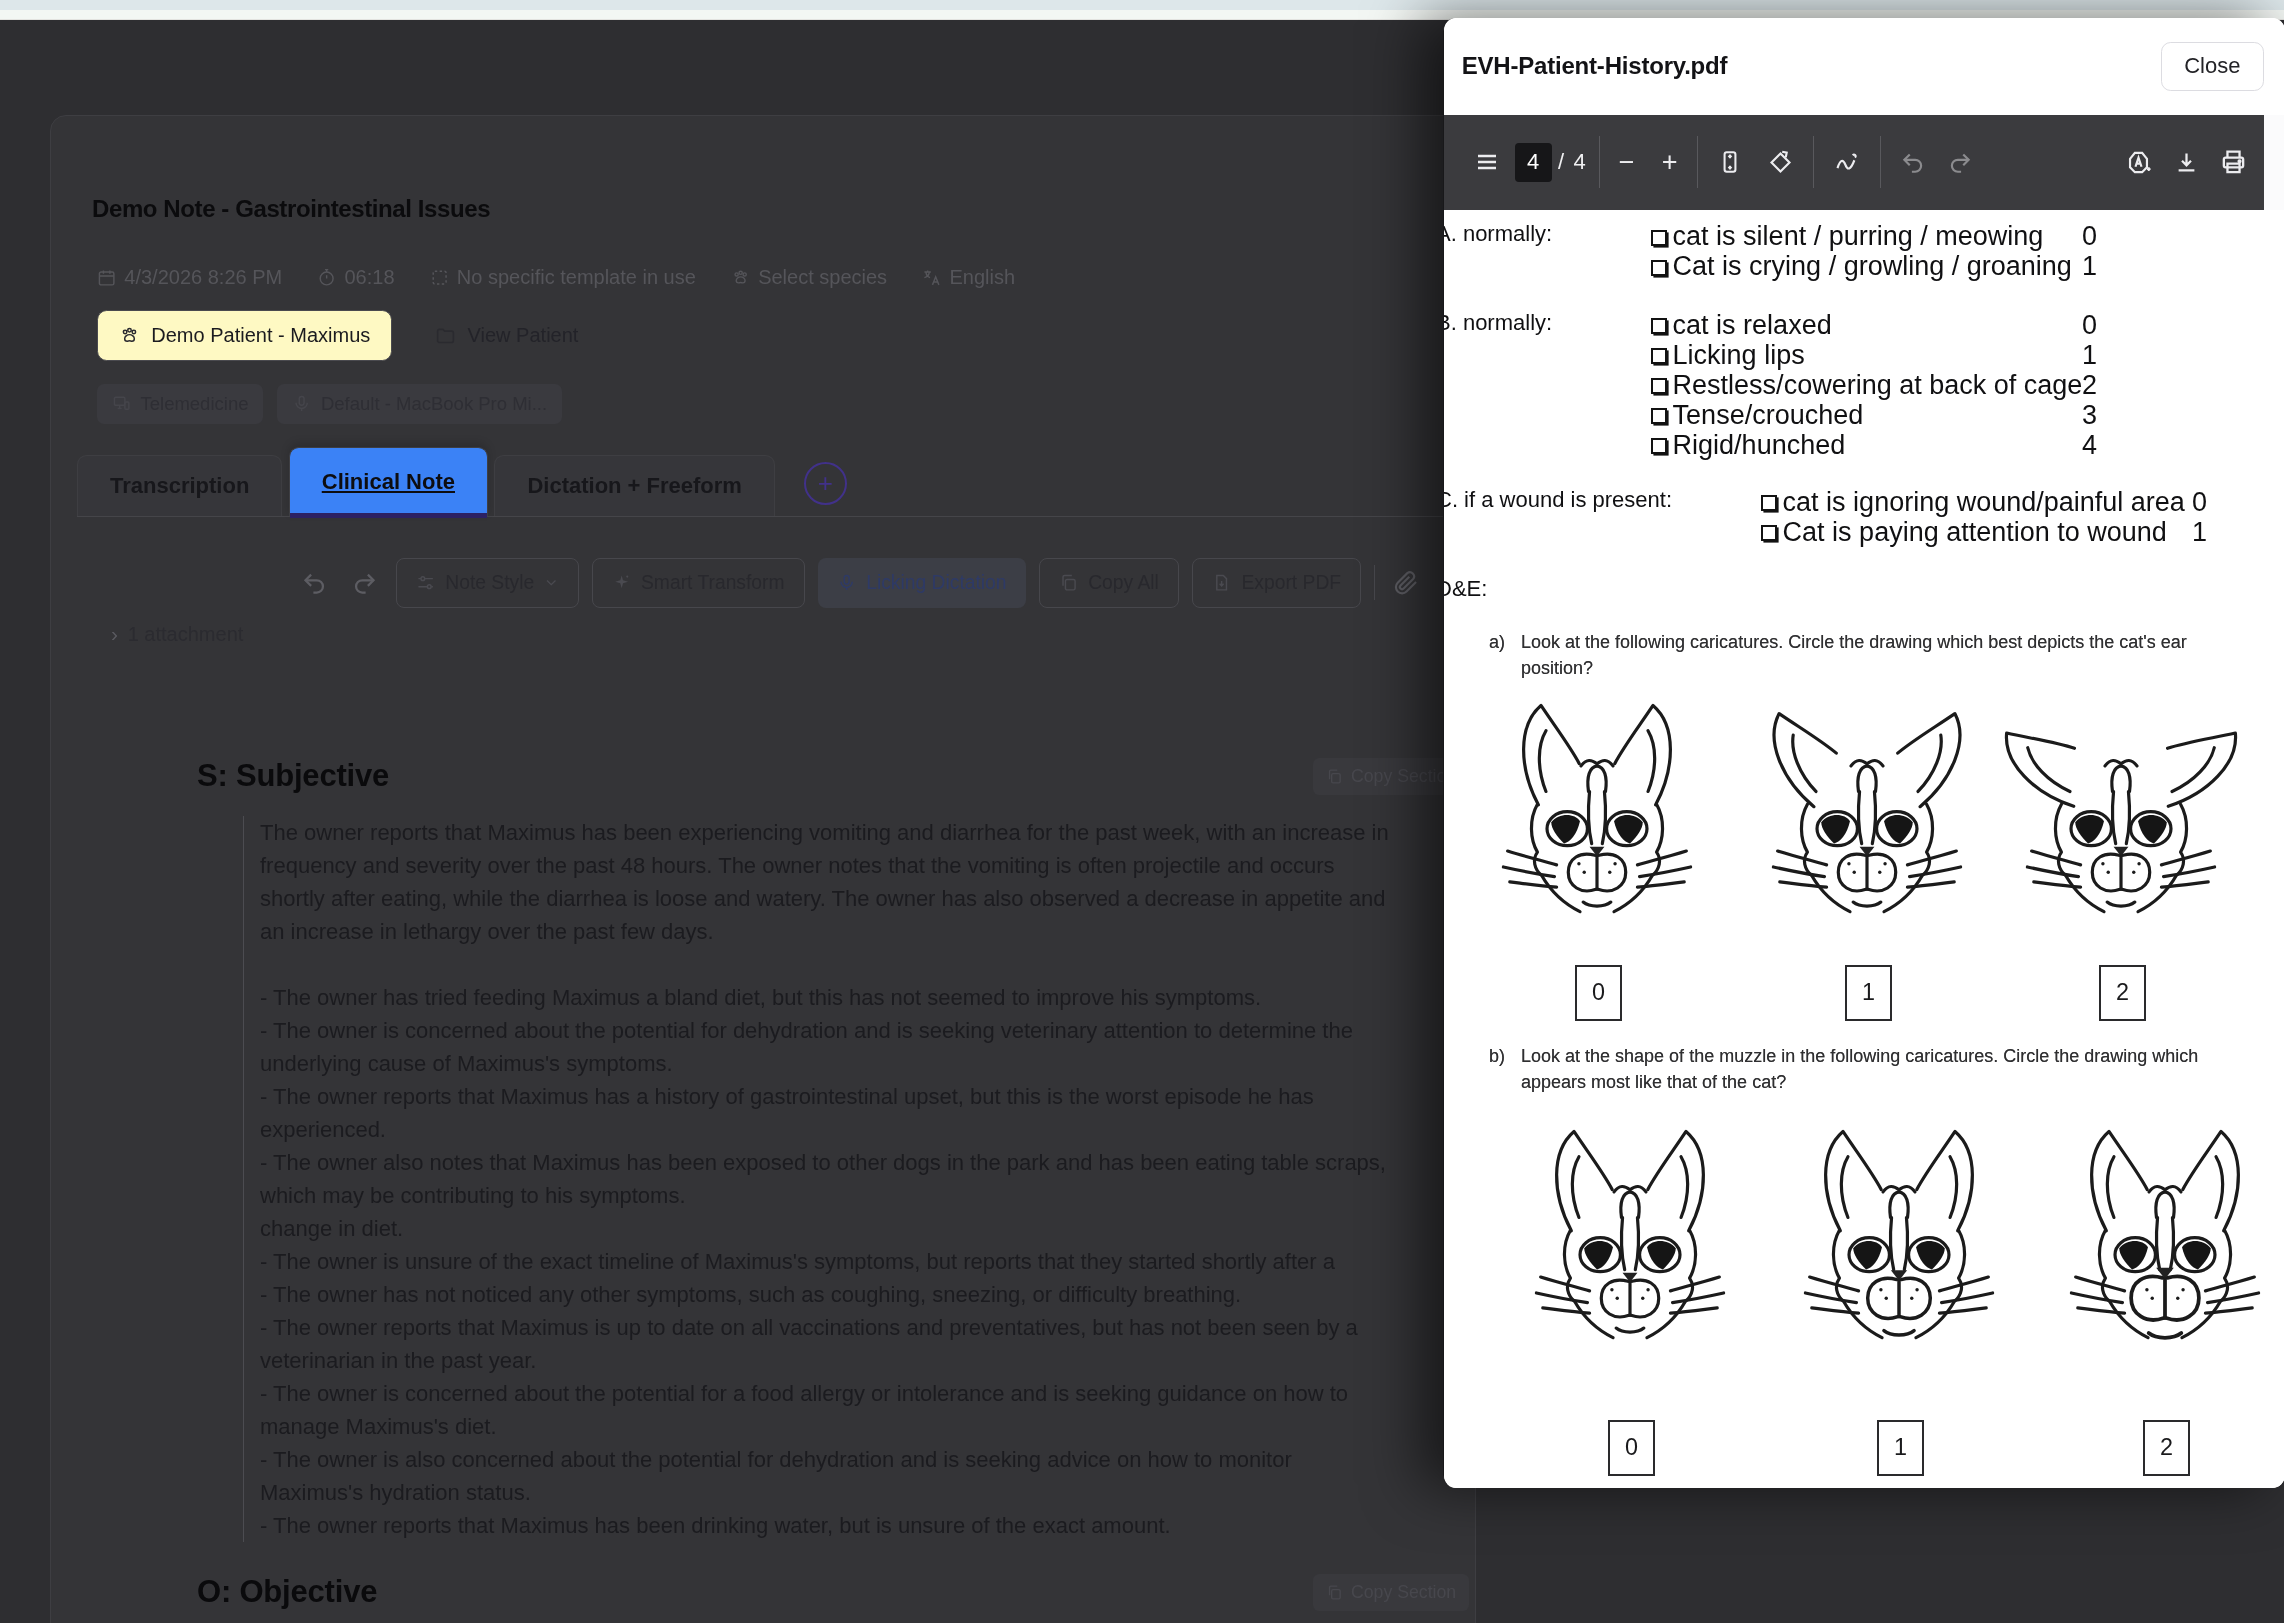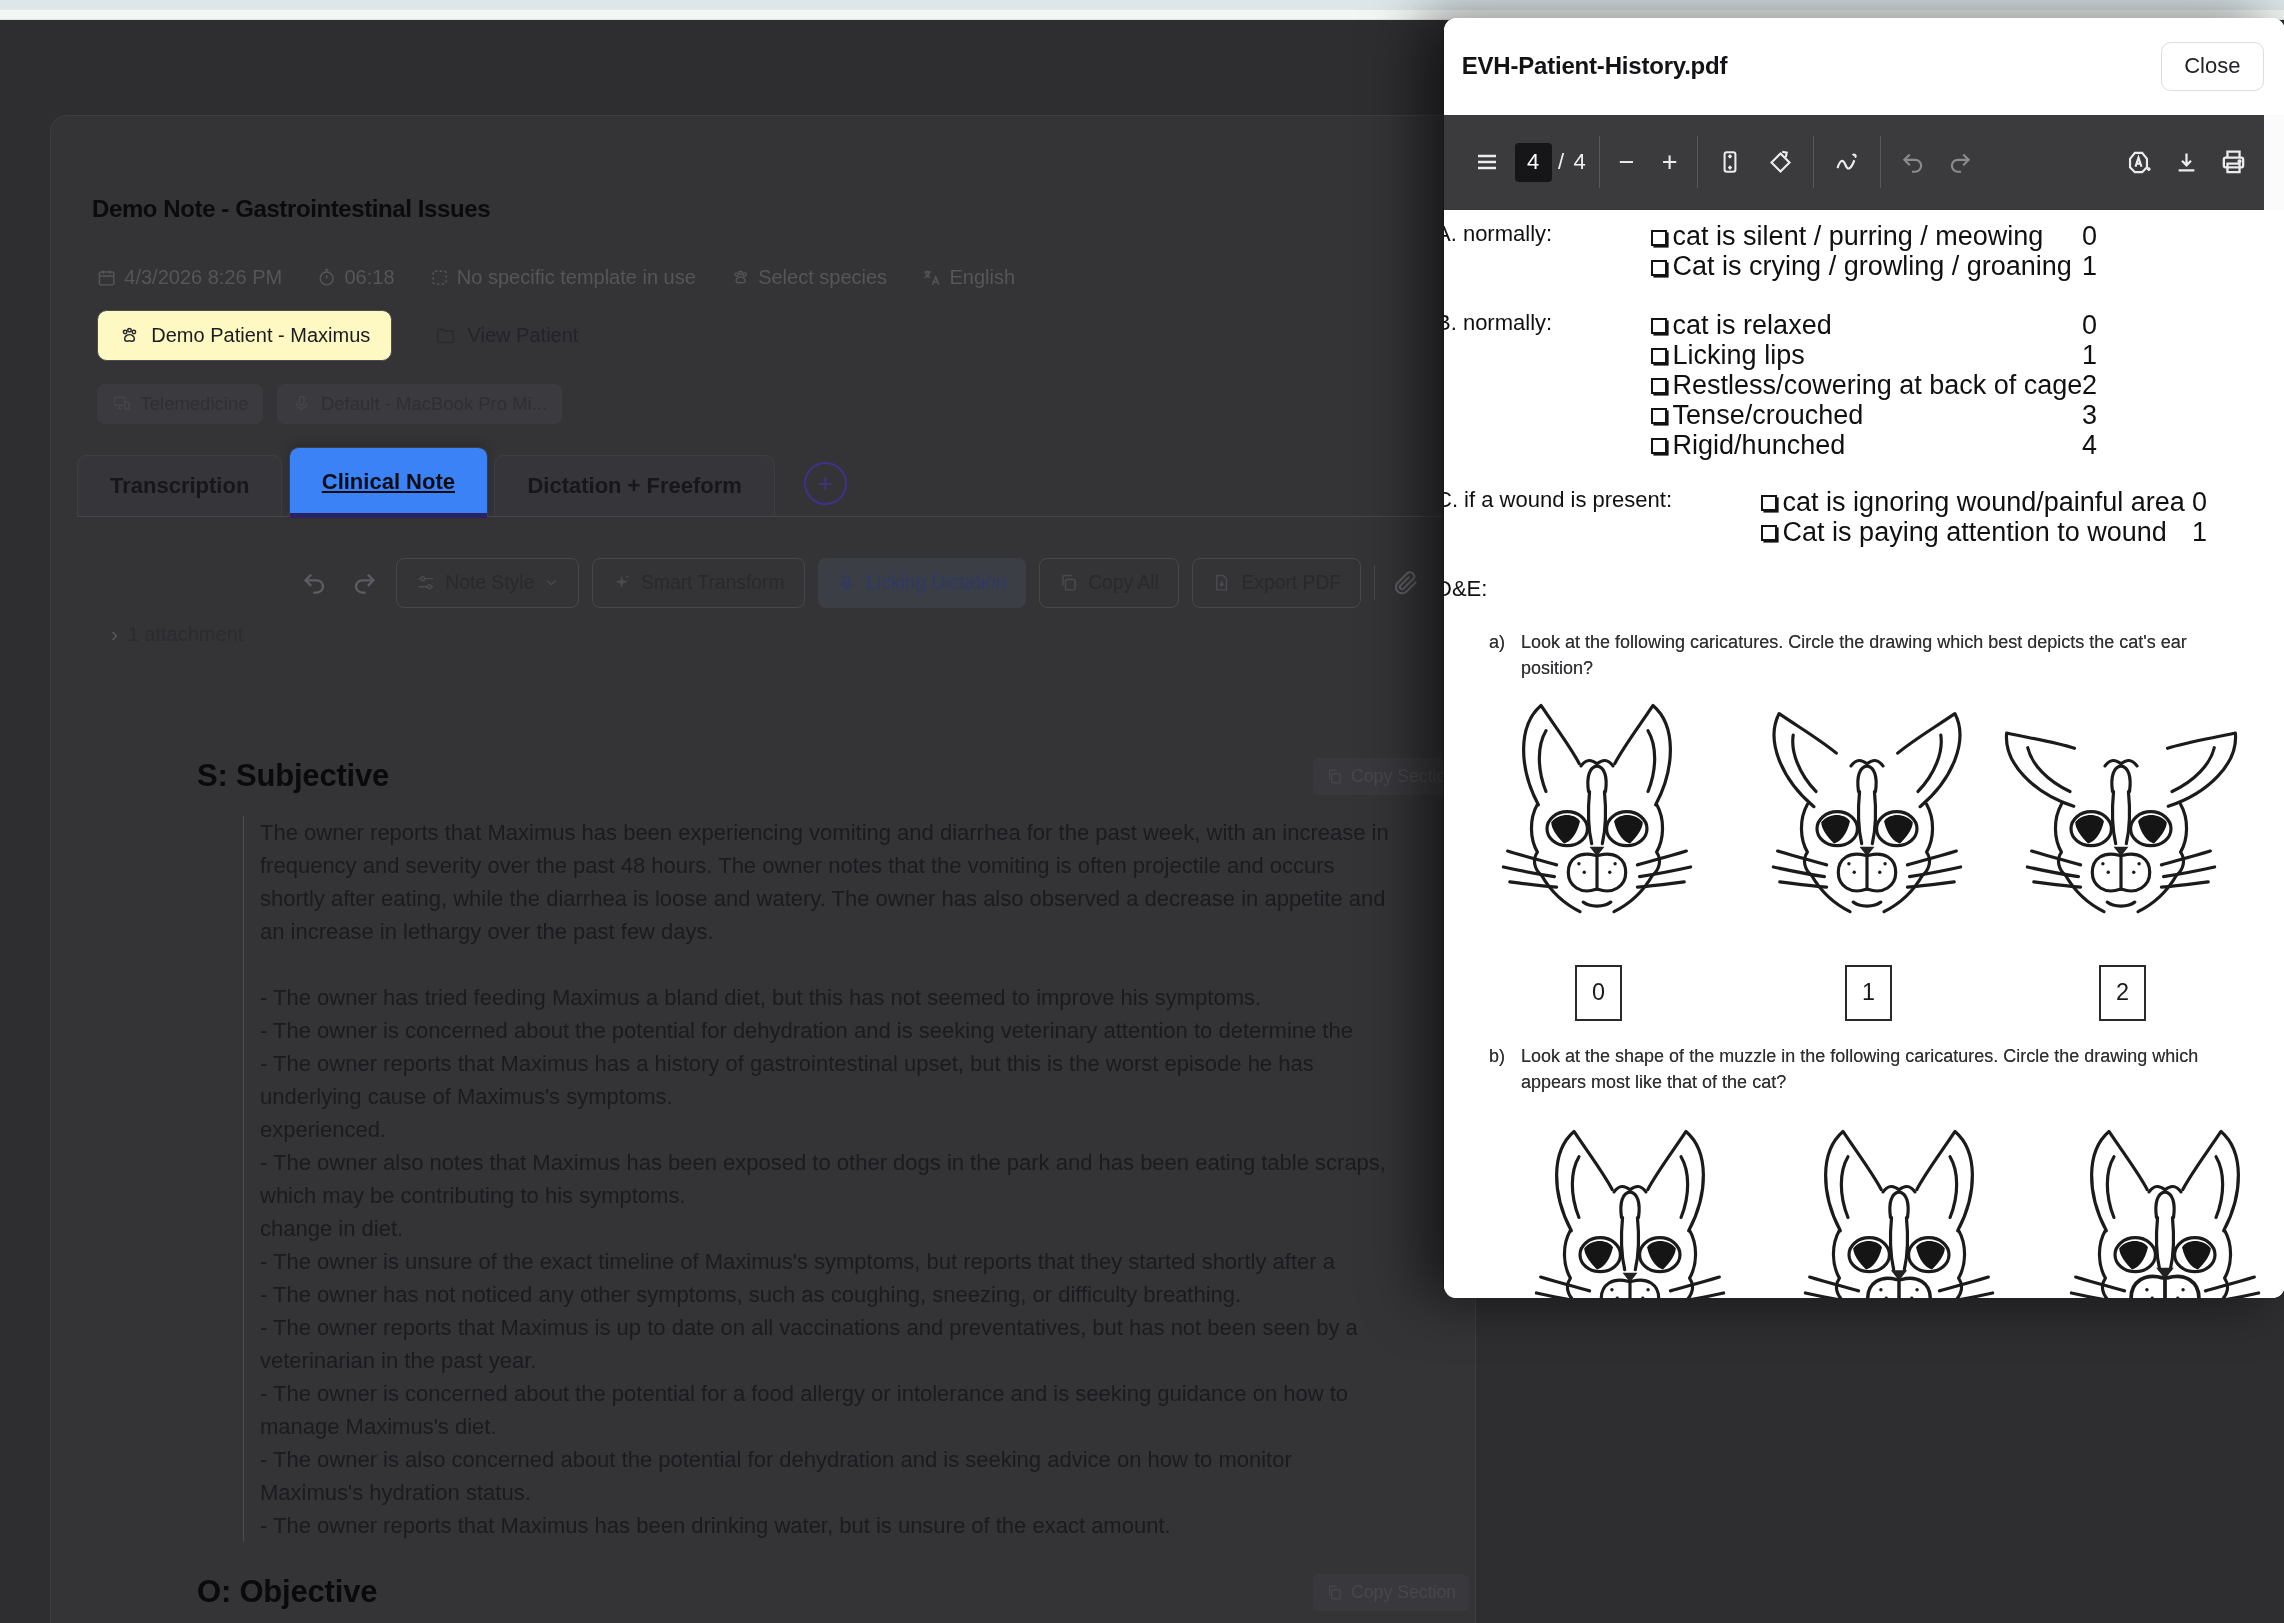--- a/index.html
+++ b/index.html
@@ -49,21 +49,21 @@
   .attach-row{position:absolute;left:111px;top:602px;display:flex;align-items:center;gap:9.7px;
               font-size:20px;color:#2b2b30;}
   .chev{color:#5a5a60;font-size:21px;}
   
   .sec-head{position:absolute;font-size:31px;font-weight:800;color:#0a0a0c;letter-spacing:-0.2px;}
   .copy-btn{position:absolute;display:flex;align-items:center;gap:8px;background:#39393d;
             border-radius:6.4px;padding:8px 13px;font-size:17.7px;color:#47474d;white-space:nowrap;}
   .quote{position:absolute;left:243px;top:796px;border-left:1.6px solid #4c4c51;padding-left:16px;}
   .note-line{height:33px;line-height:33px;font-size:22px;color:#1b1b1f;white-space:nowrap;}
   
-  .pdf-panel{position:absolute;left:1443px;top:17.7px;width:841px;height:1280px;background:#fff;
+  .pdf-panel{position:absolute;left:1443px;top:17.7px;width:841px;height:1470px;background:#fff;
              border-radius:13px;box-shadow:-22.6px 0 56px rgba(0,0,0,.55);overflow:hidden;
              border-left:0.8px solid #18181a;}
   .pdf-header{position:absolute;left:0;top:0;right:0;height:97px;background:#fff;display:flex;
               align-items:center;padding:0 21px 0 17.7px;box-sizing:border-box;}
   .pdf-title{font-size:24px;font-weight:700;color:#131316;letter-spacing:-0.2px;}
   .close-btn{margin-left:auto;border:1.2px solid #dcdce1;border-radius:9.7px;padding:10.5px 22.6px;
              font-size:22px;color:#232327;background:#fff;}
   .pdf-toolbar{position:absolute;left:0;top:97px;width:820px;height:95px;background:#3b3b3e;
                display:flex;align-items:center;color:#ececef;padding:0 8px 0 22.6px;box-sizing:border-box;}
   .scroll-strip{position:absolute;right:0;top:97px;width:21px;height:95px;background:#fbfbfc;}
@@ -306,22 +306,22 @@
     </div>
 
     <div class="quote" id="note-body">
         <div class="note-line">The owner reports that Maximus has been experiencing vomiting and diarrhea for the past week, with an increase in</div>
         <div class="note-line">frequency and severity over the past 48 hours. The owner notes that the vomiting is often projectile and occurs</div>
         <div class="note-line">shortly after eating, while the diarrhea is loose and watery. The owner has also observed a decrease in appetite and</div>
         <div class="note-line">an increase in lethargy over the past few days.</div>
         <div class="note-line">&nbsp;</div>
         <div class="note-line">- The owner has tried feeding Maximus a bland diet, but this has not seemed to improve his symptoms.</div>
         <div class="note-line">- The owner is concerned about the potential for dehydration and is seeking veterinary attention to determine the</div>
+        <div class="note-line">underlying cause of Maximus's symptoms.</div>
         <div class="note-line">- The owner reports that Maximus has a history of gastrointestinal upset, but this is the worst episode he has</div>
-        <div class="note-line">underlying cause of Maximus's symptoms.</div>
         <div class="note-line">experienced.</div>
         <div class="note-line">- The owner also notes that Maximus has been exposed to other dogs in the park and has been eating table scraps,</div>
         <div class="note-line">which may be contributing to his symptoms.</div>
         <div class="note-line">change in diet.</div>
         <div class="note-line">- The owner is unsure of the exact timeline of Maximus's symptoms, but reports that they started shortly after a</div>
         <div class="note-line">- The owner has not noticed any other symptoms, such as coughing, sneezing, or difficulty breathing.</div>
         <div class="note-line">- The owner reports that Maximus is up to date on all vaccinations and preventatives, but has not been seen by a</div>
         <div class="note-line">veterinarian in the past year.</div>
         <div class="note-line">- The owner is concerned about the potential for a food allergy or intolerance and is seeking guidance on how to</div>
         <div class="note-line">manage Maximus's diet.</div>

